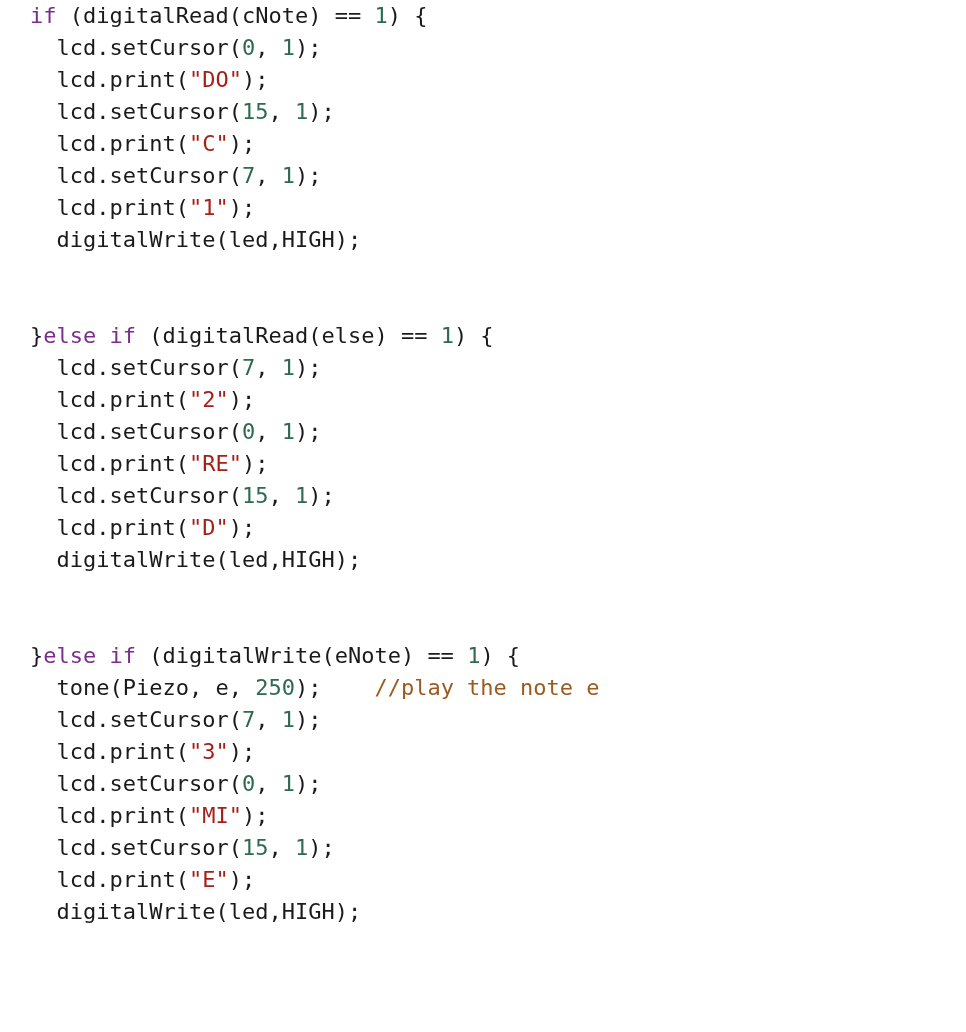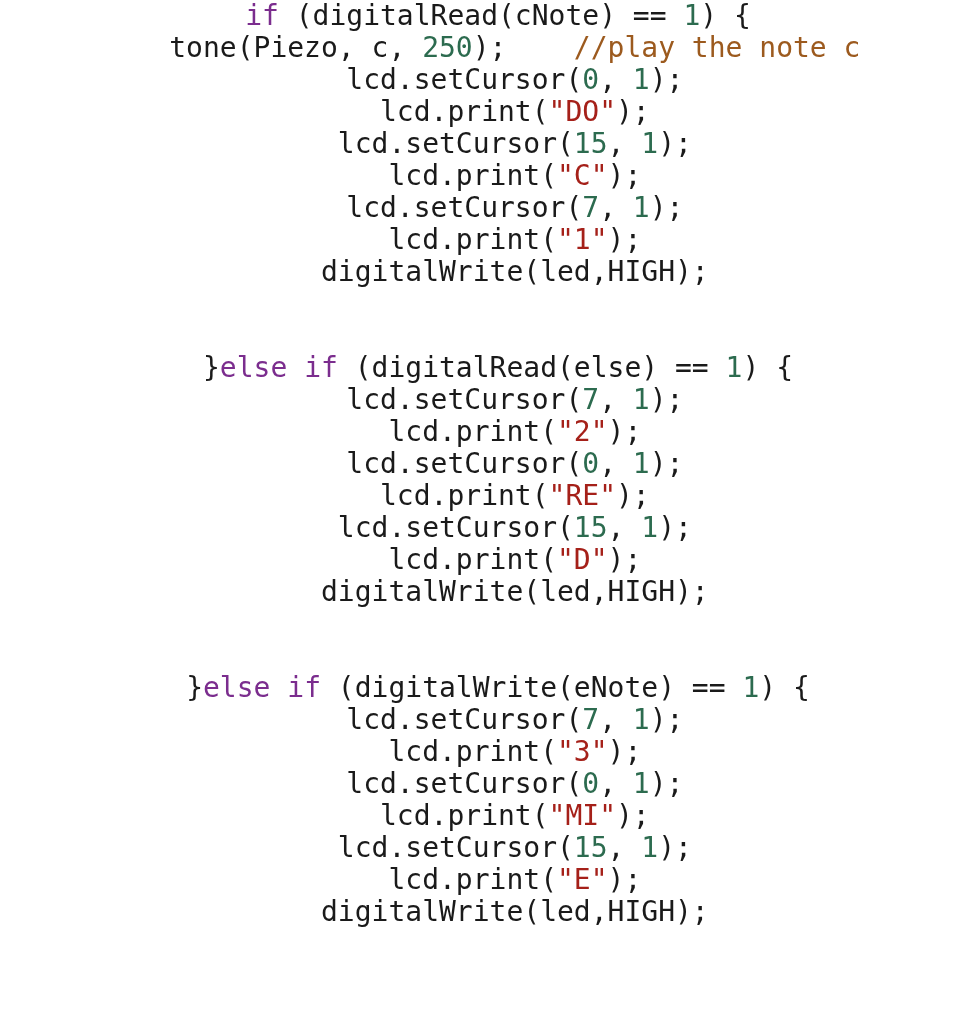--- a/index.html
+++ b/index.html
@@ -13,63 +13,62 @@
     overflow: hidden;
     font-family: "DejaVu Sans Mono", "Liberation Mono", monospace;
   }
   #code-listing {
     padding: 0;
     margin: 0;
   }
   .code-line {
     height: 32px;
     line-height: 32px;
-    font-size: 28px;
+    font-size: 22px;
     white-space: pre;
     color: #1a1a1a;
     letter-spacing: 0px;
-    text-align: center;
   }
   .code-line.blank {
     height: 32px;
   }
   .tok { white-space: pre; }
   .tok-plain   { color: #1a1a1a; }
   .tok-keyword { color: #7B2D8E; }
   .tok-number  { color: #2C6B4F; }
   .tok-string  { color: #A52019; }
   .tok-comment { color: #9C5A1E; }
   .indent-0 { padding-left: 30px; }
 </style>
 </head>
 <body style="background: rgb(255, 255, 255);">
 
 <div id="code-listing">
     <div class="code-line indent-0"><span class="tok tok-keyword">if</span><span class="tok tok-plain"> (digitalRead(cNote) == </span><span class="tok tok-number">1</span><span class="tok tok-plain">) {</span></div>
-    <div class="code-line indent-0"><span class="tok tok-plain">  tone(Piezo, c, </span><span class="tok tok-number">250</span><span class="tok tok-plain">);    </span><span class="tok tok-comment">//play the note c</span></div>
     <div class="code-line indent-0"><span class="tok tok-plain">  lcd.setCursor(</span><span class="tok tok-number">0</span><span class="tok tok-plain">, </span><span class="tok tok-number">1</span><span class="tok tok-plain">);</span></div>
     <div class="code-line indent-0"><span class="tok tok-plain">  lcd.print(</span><span class="tok tok-string">"DO"</span><span class="tok tok-plain">);</span></div>
     <div class="code-line indent-0"><span class="tok tok-plain">  lcd.setCursor(</span><span class="tok tok-number">15</span><span class="tok tok-plain">, </span><span class="tok tok-number">1</span><span class="tok tok-plain">);</span></div>
     <div class="code-line indent-0"><span class="tok tok-plain">  lcd.print(</span><span class="tok tok-string">"C"</span><span class="tok tok-plain">);</span></div>
     <div class="code-line indent-0"><span class="tok tok-plain">  lcd.setCursor(</span><span class="tok tok-number">7</span><span class="tok tok-plain">, </span><span class="tok tok-number">1</span><span class="tok tok-plain">);</span></div>
     <div class="code-line indent-0"><span class="tok tok-plain">  lcd.print(</span><span class="tok tok-string">"1"</span><span class="tok tok-plain">);</span></div>
     <div class="code-line indent-0"><span class="tok tok-plain">  digitalWrite(led,HIGH);</span></div>
     <div class="code-line indent-0 blank"></div>
     <div class="code-line indent-0 blank"></div>
     <div class="code-line indent-0"><span class="tok tok-plain">}</span><span class="tok tok-keyword">else</span><span class="tok tok-plain"> </span><span class="tok tok-keyword">if</span><span class="tok tok-plain"> (digitalRead(else) == </span><span class="tok tok-number">1</span><span class="tok tok-plain">) {</span></div>
     <div class="code-line indent-0"><span class="tok tok-plain">  lcd.setCursor(</span><span class="tok tok-number">7</span><span class="tok tok-plain">, </span><span class="tok tok-number">1</span><span class="tok tok-plain">);</span></div>
     <div class="code-line indent-0"><span class="tok tok-plain">  lcd.print(</span><span class="tok tok-string">"2"</span><span class="tok tok-plain">);</span></div>
     <div class="code-line indent-0"><span class="tok tok-plain">  lcd.setCursor(</span><span class="tok tok-number">0</span><span class="tok tok-plain">, </span><span class="tok tok-number">1</span><span class="tok tok-plain">);</span></div>
     <div class="code-line indent-0"><span class="tok tok-plain">  lcd.print(</span><span class="tok tok-string">"RE"</span><span class="tok tok-plain">);</span></div>
     <div class="code-line indent-0"><span class="tok tok-plain">  lcd.setCursor(</span><span class="tok tok-number">15</span><span class="tok tok-plain">, </span><span class="tok tok-number">1</span><span class="tok tok-plain">);</span></div>
     <div class="code-line indent-0"><span class="tok tok-plain">  lcd.print(</span><span class="tok tok-string">"D"</span><span class="tok tok-plain">);</span></div>
     <div class="code-line indent-0"><span class="tok tok-plain">  digitalWrite(led,HIGH);</span></div>
     <div class="code-line indent-0 blank"></div>
     <div class="code-line indent-0 blank"></div>
     <div class="code-line indent-0"><span class="tok tok-plain">}</span><span class="tok tok-keyword">else</span><span class="tok tok-plain"> </span><span class="tok tok-keyword">if</span><span class="tok tok-plain"> (digitalWrite(eNote) == </span><span class="tok tok-number">1</span><span class="tok tok-plain">) {</span></div>
+    <div class="code-line indent-0"><span class="tok tok-plain">  tone(Piezo, e, </span><span class="tok tok-number">250</span><span class="tok tok-plain">);    </span><span class="tok tok-comment">//play the note e</span></div>
     <div class="code-line indent-0"><span class="tok tok-plain">  lcd.setCursor(</span><span class="tok tok-number">7</span><span class="tok tok-plain">, </span><span class="tok tok-number">1</span><span class="tok tok-plain">);</span></div>
     <div class="code-line indent-0"><span class="tok tok-plain">  lcd.print(</span><span class="tok tok-string">"3"</span><span class="tok tok-plain">);</span></div>
     <div class="code-line indent-0"><span class="tok tok-plain">  lcd.setCursor(</span><span class="tok tok-number">0</span><span class="tok tok-plain">, </span><span class="tok tok-number">1</span><span class="tok tok-plain">);</span></div>
     <div class="code-line indent-0"><span class="tok tok-plain">  lcd.print(</span><span class="tok tok-string">"MI"</span><span class="tok tok-plain">);</span></div>
     <div class="code-line indent-0"><span class="tok tok-plain">  lcd.setCursor(</span><span class="tok tok-number">15</span><span class="tok tok-plain">, </span><span class="tok tok-number">1</span><span class="tok tok-plain">);</span></div>
     <div class="code-line indent-0"><span class="tok tok-plain">  lcd.print(</span><span class="tok tok-string">"E"</span><span class="tok tok-plain">);</span></div>
     <div class="code-line indent-0"><span class="tok tok-plain">  digitalWrite(led,HIGH);</span></div>
   </div>
 
 </body></html>

